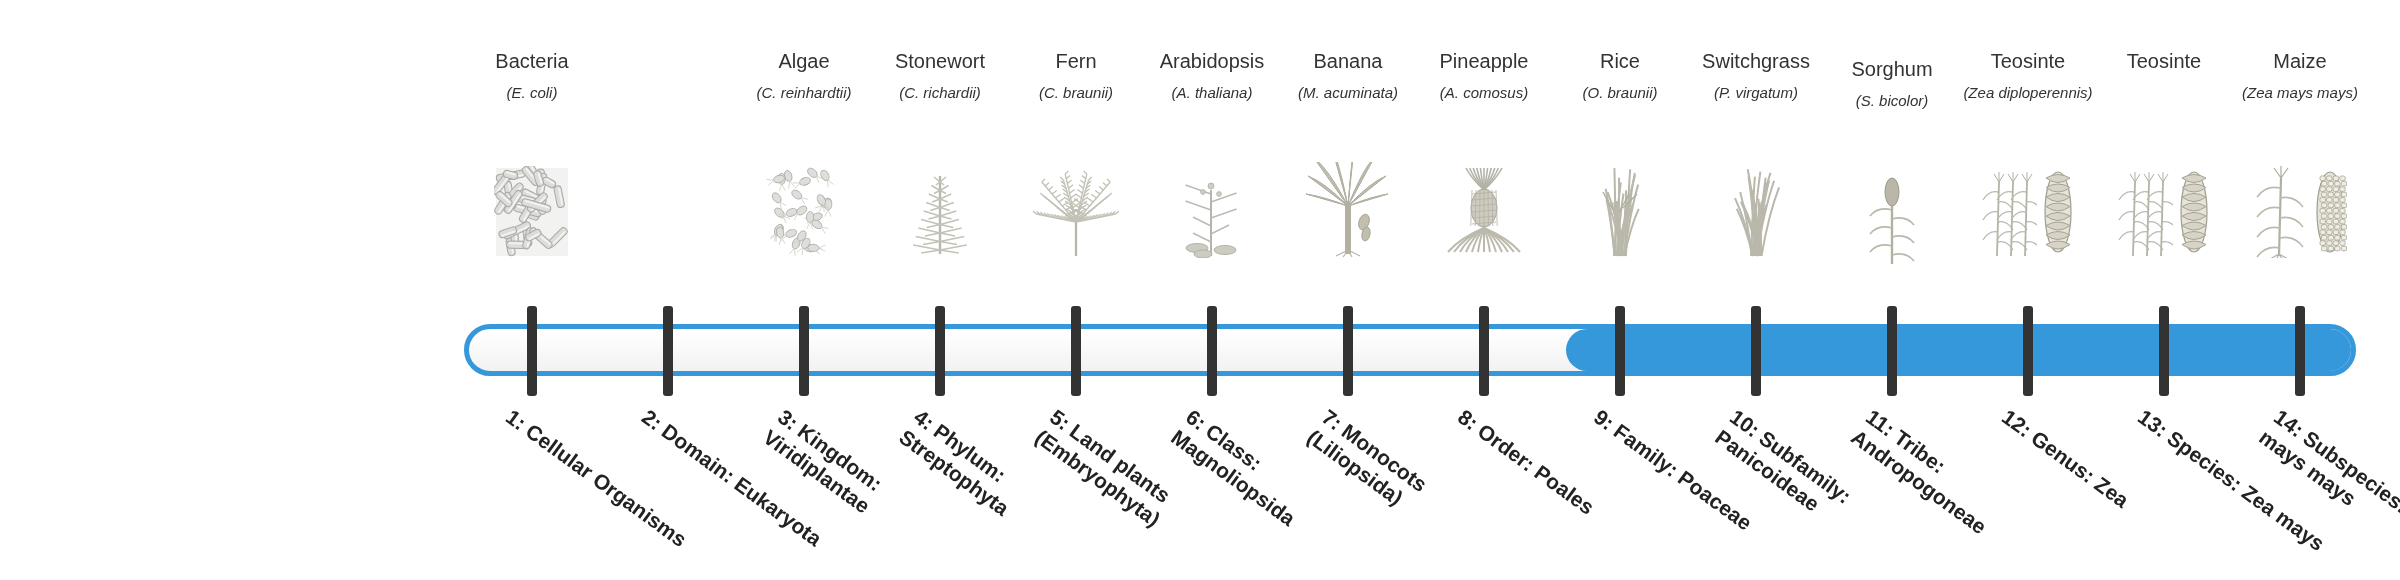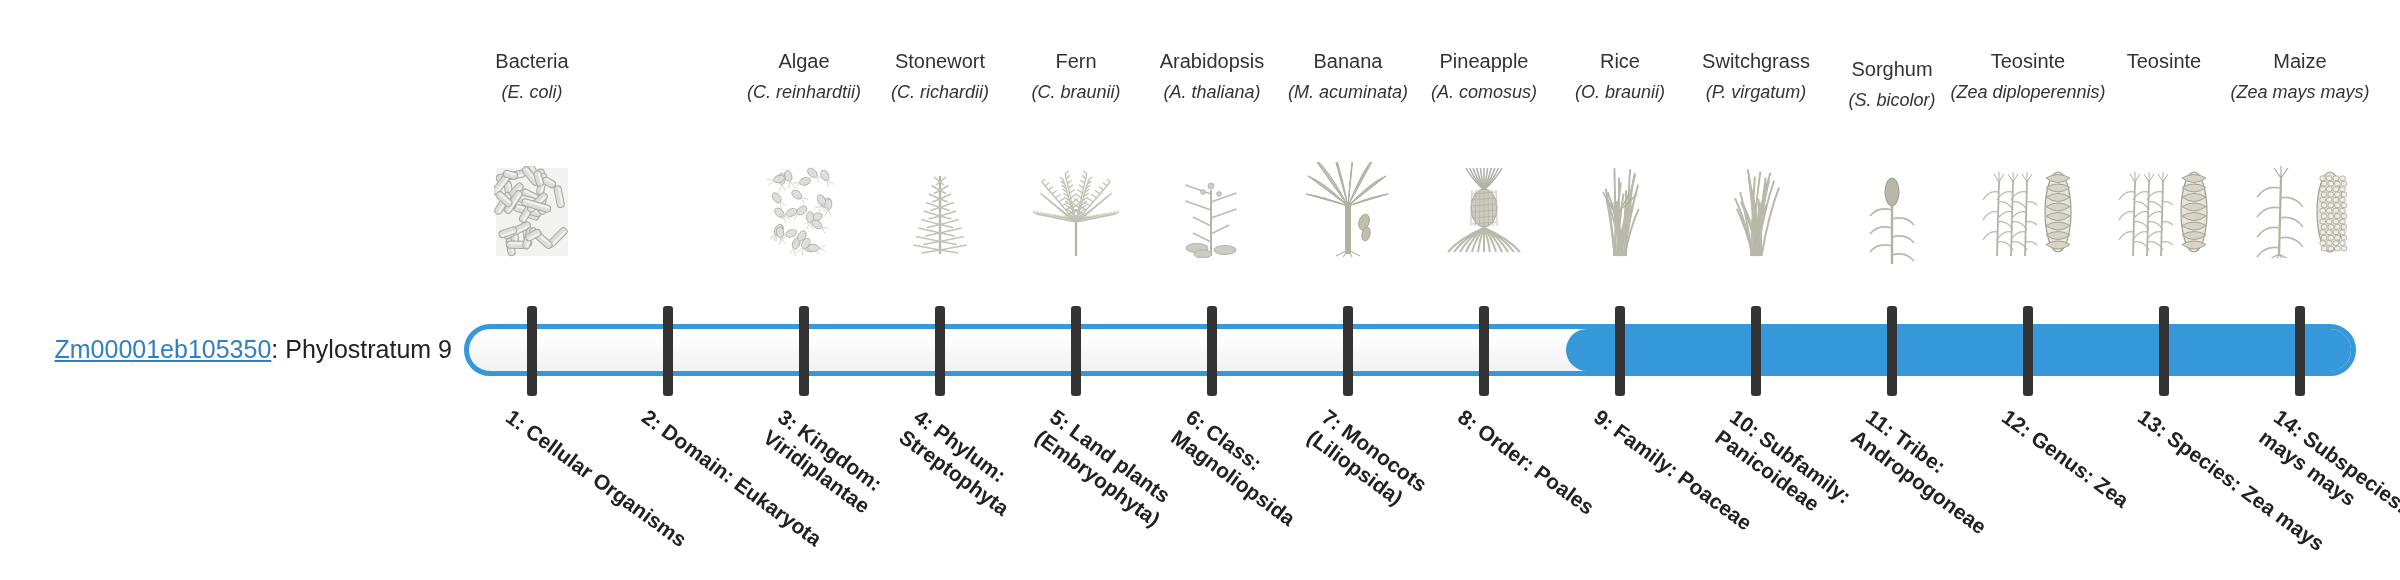--- a/index.html
+++ b/index.html
@@ -65,21 +65,21 @@
     font-size: 20px;
     line-height: 26px;
     color: #333333;
   }
   .col-latin {
     position: absolute;
     top: 32px;
     left: -10px;
     width: 156px;
     text-align: center;
-    font-size: 18px;
+    font-size: 15px;
     line-height: 25px;
     font-style: italic;
     color: #333333;
   }
   .col-art {
     position: absolute;
     left: 0px;
     top: 110px;
     width: 136px;
     height: 100px;
@@ -156,23 +156,20 @@
     font-weight: bold;
     color: #222222;
     white-space: normal;
   }
 </style>
 </head>
 <body>
 
 <div id="page">
 
-  <div id="gene-label">
-    <span class="gene-id">Zm00001eb105350</span><span class="gene-sep">: </span><span class="gene-strat">Phylostratum 9</span>
-  </div>
 
   <div id="columns">
       <div class="col" style="left: 0px;">
         <div class="col-common">Bacteria</div>
         <div class="col-latin">(E. coli)</div>
         <div class="col-art">
           <svg class="art-svg" width="76" height="92" viewBox="0 0 76 92" xmlns="http://www.w3.org/2000/svg">
             <rect x="2" y="2" width="72" height="88" fill="#f2f2f0"></rect>
             <g transform="translate(36.4,48.6) rotate(20.8)">
               <rect x="-8.95181755829904" y="-3.6" width="17.90363511659808" height="7.2" rx="3.6" fill="#dcdcda" stroke="#a9a9a5" stroke-width="1"></rect>

